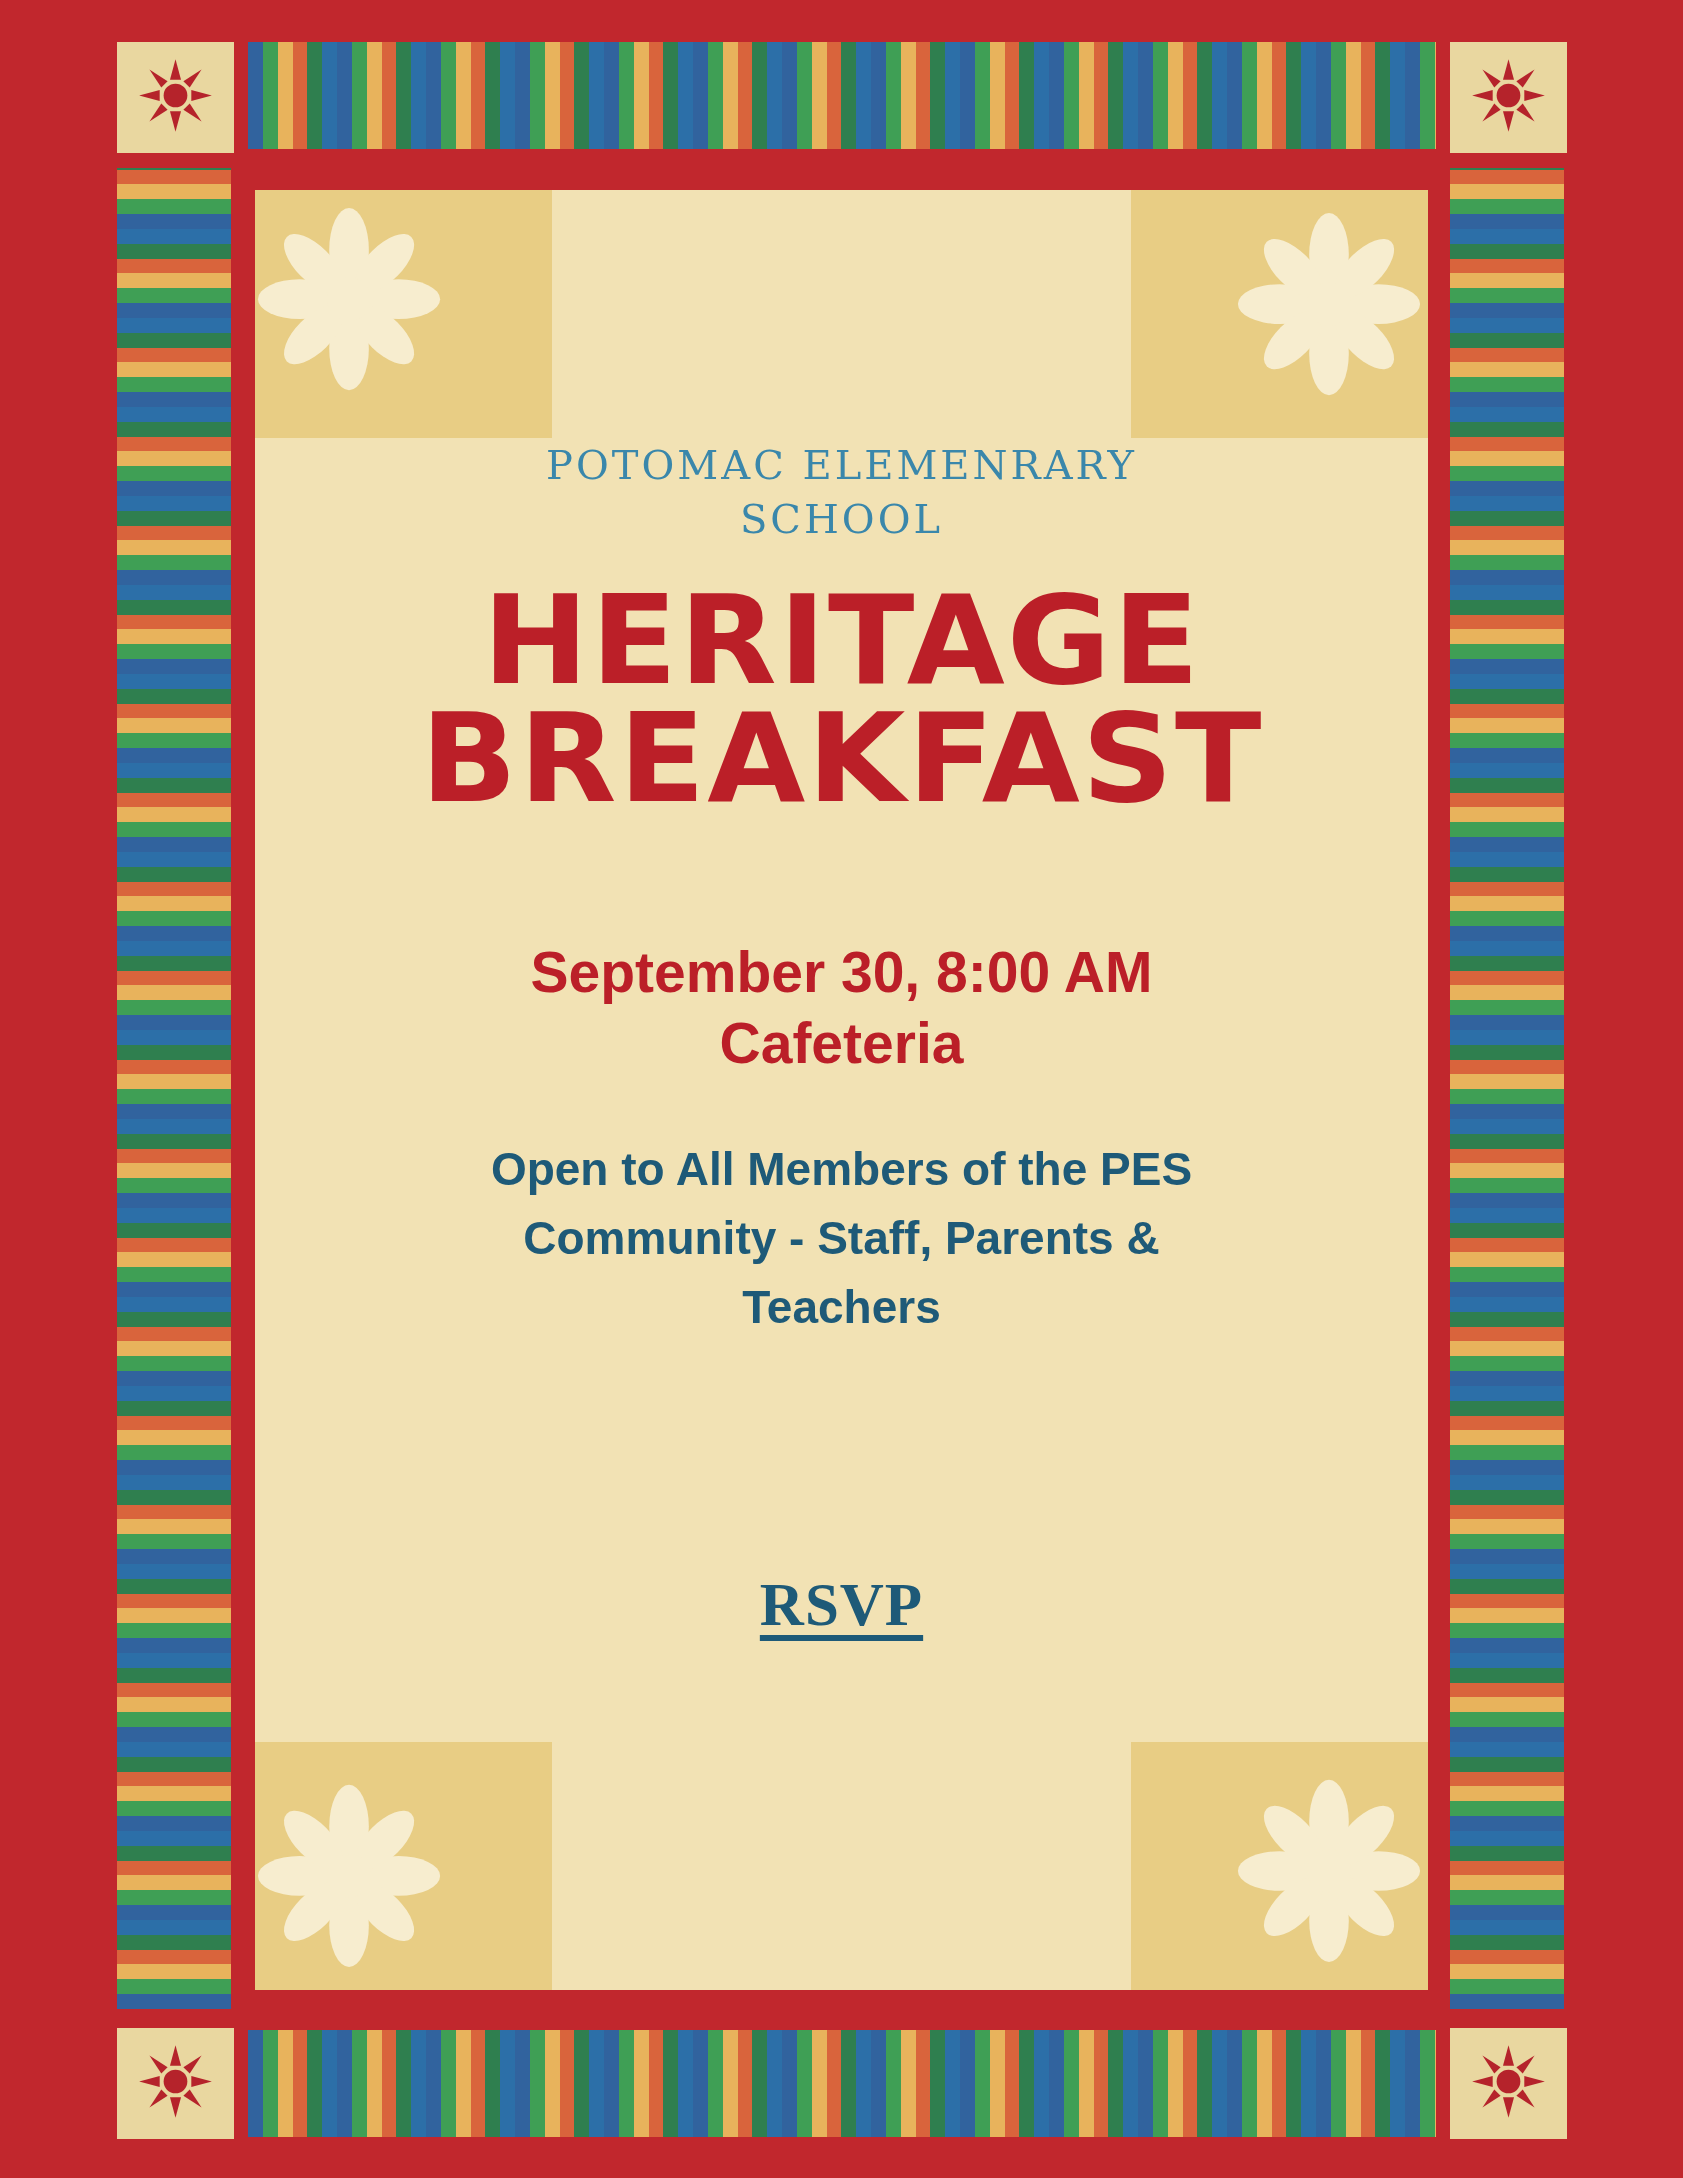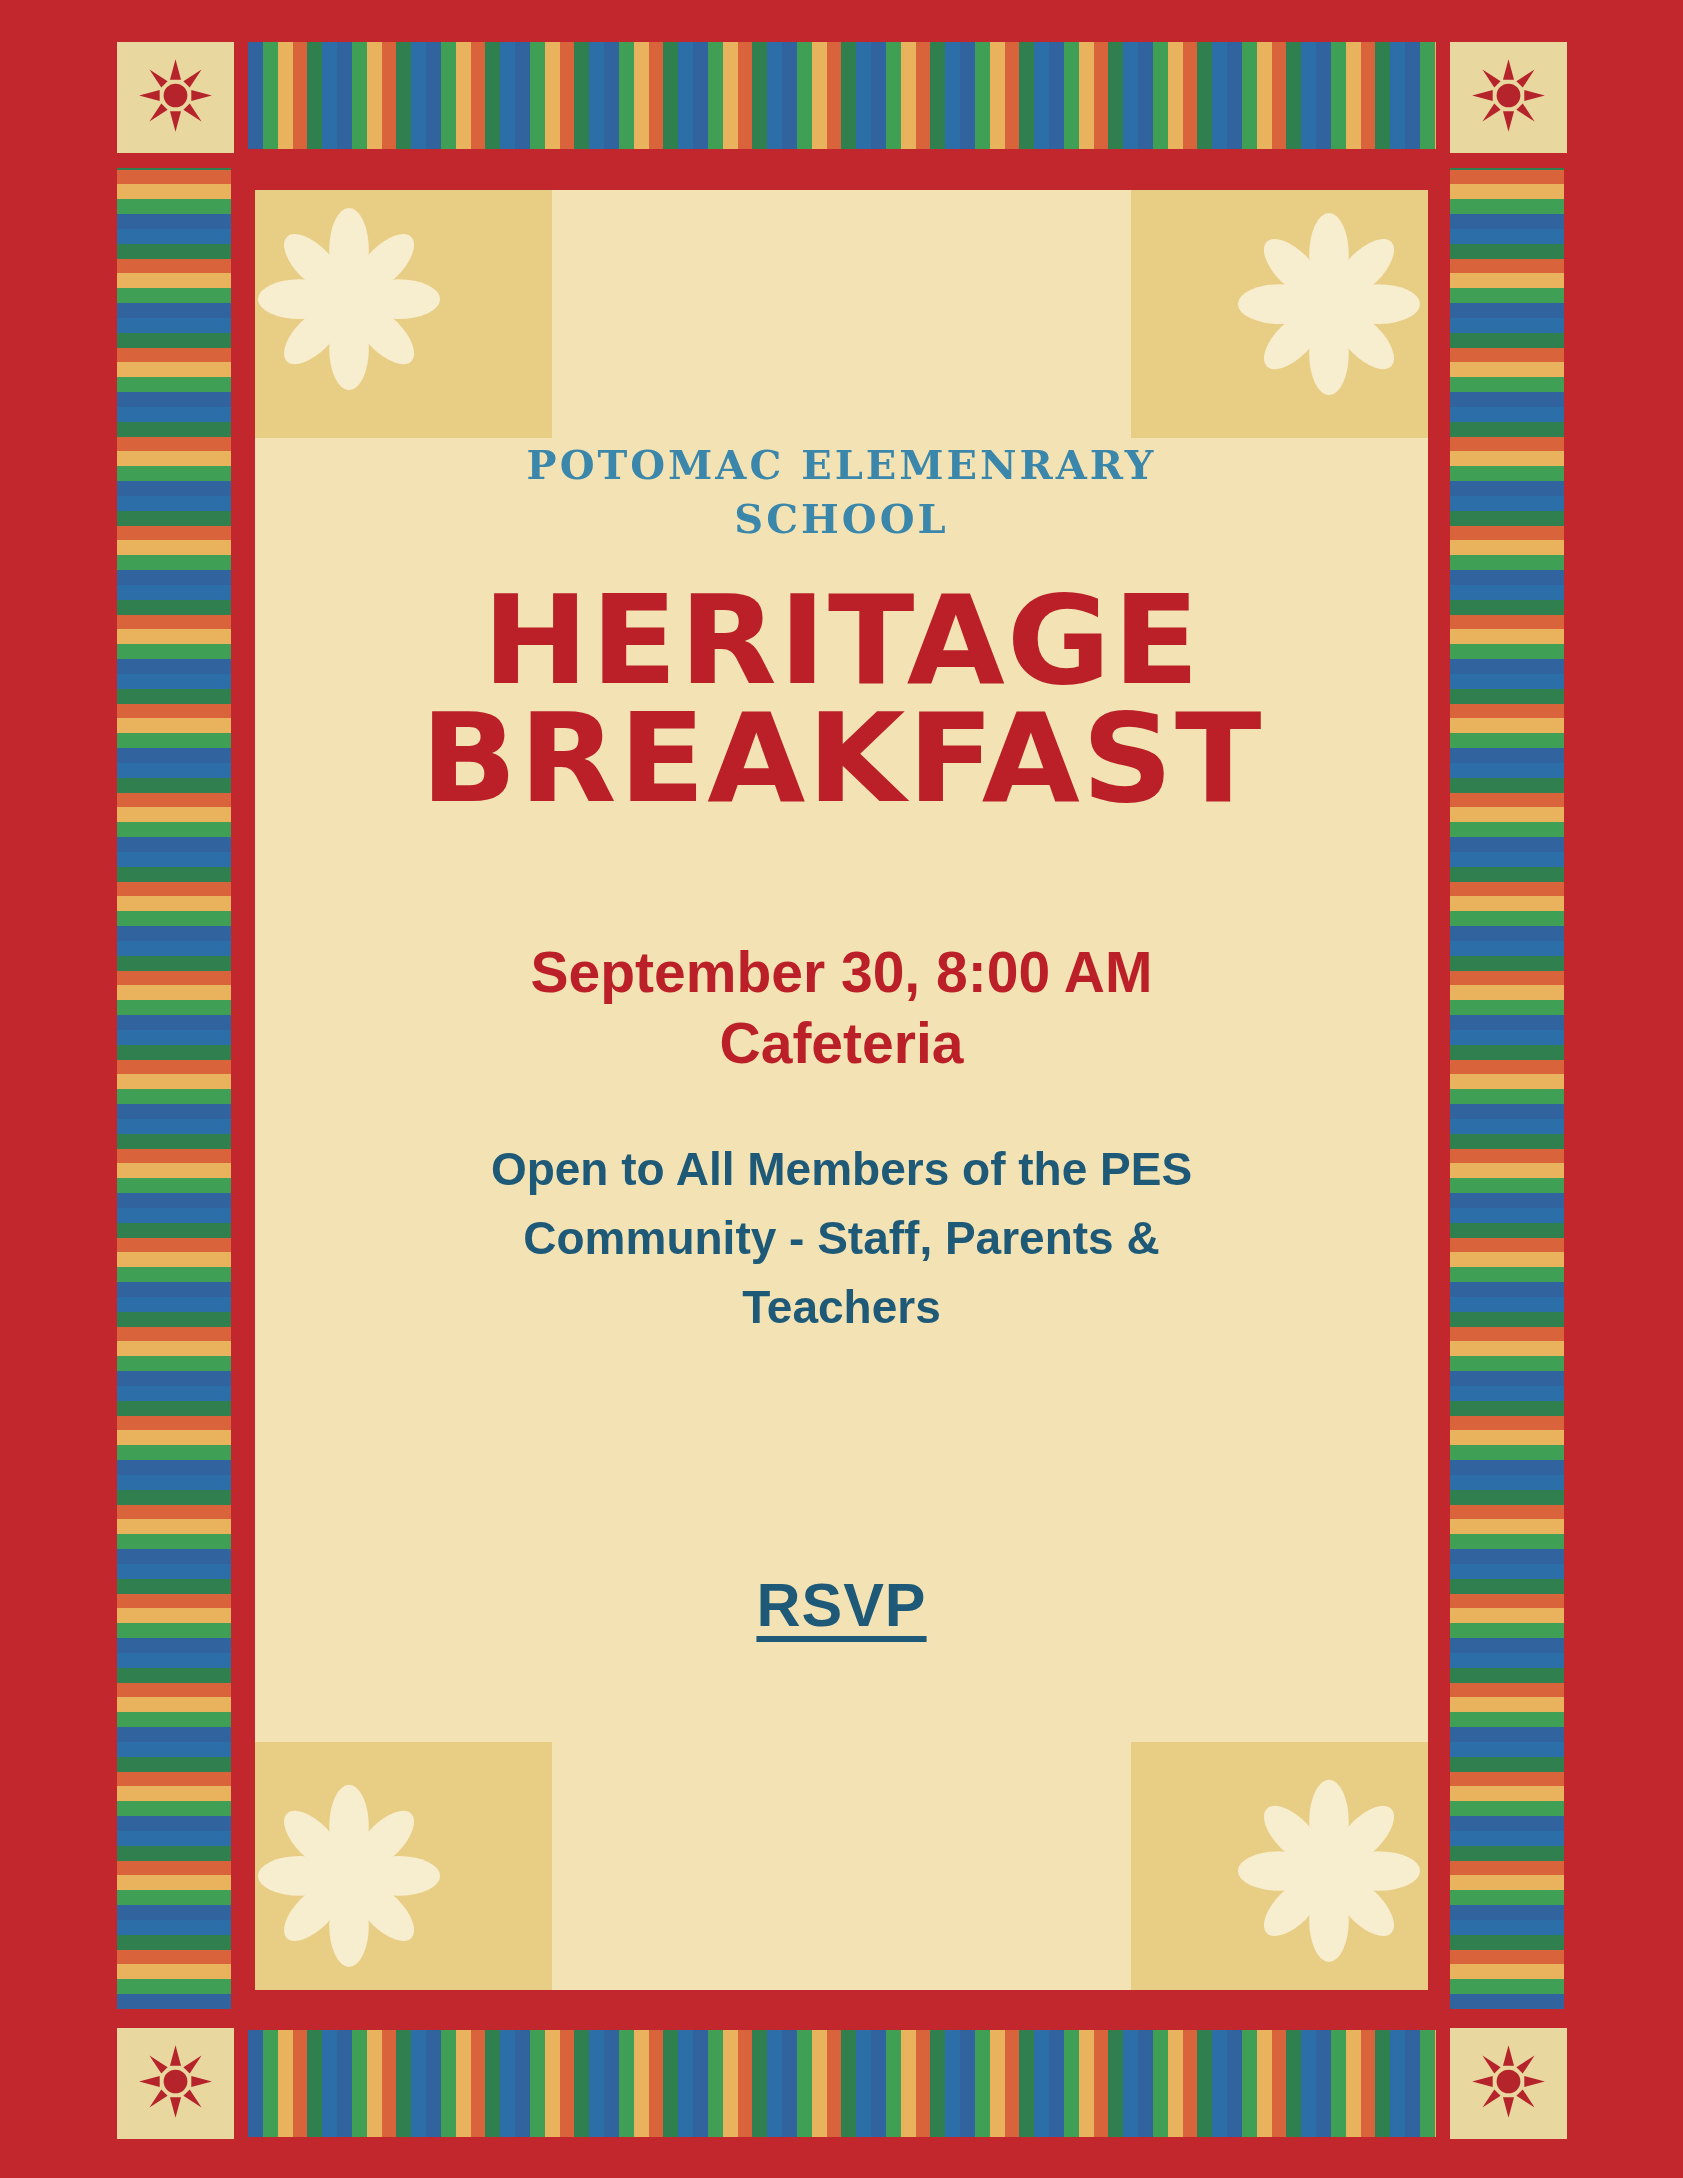--- a/index.html
+++ b/index.html
@@ -118,21 +118,21 @@
   .content {
     position: relative;
     z-index: 5;
     text-align: center;
     padding-top: 248px;
   }
 
   .school-name {
     color: #3a87ab;
     font-family: "DejaVu Serif", serif;
-    font-weight: bold;
+    font-weight: normal;
     font-size: 40px;
     letter-spacing: 3px;
     line-height: 1.35;
     margin: 0 auto;
     max-width: 752px;
     text-transform: uppercase;
   }
 
   .headline {
     color: #bb1f28;
@@ -174,21 +174,21 @@
     font-family: "Liberation Sans", sans-serif;
     font-weight: bold;
     font-size: 46px;
     line-height: 1.5;
     margin: 55px auto 0 auto;
     max-width: 812px;
   }
 
   .rsvp {
     color: #1e5a78;
-    font-family: Liberation Sans, sans-serif;
+    font-family: Liberation Serif, serif;
     font-weight: bold;
     font-size: 61px;
     letter-spacing: 1px;
     margin: 228px auto 0 auto;
     text-decoration: underline;
     text-underline-offset: 10px;
     display: inline-block;
   }
 </style>
 </head>

